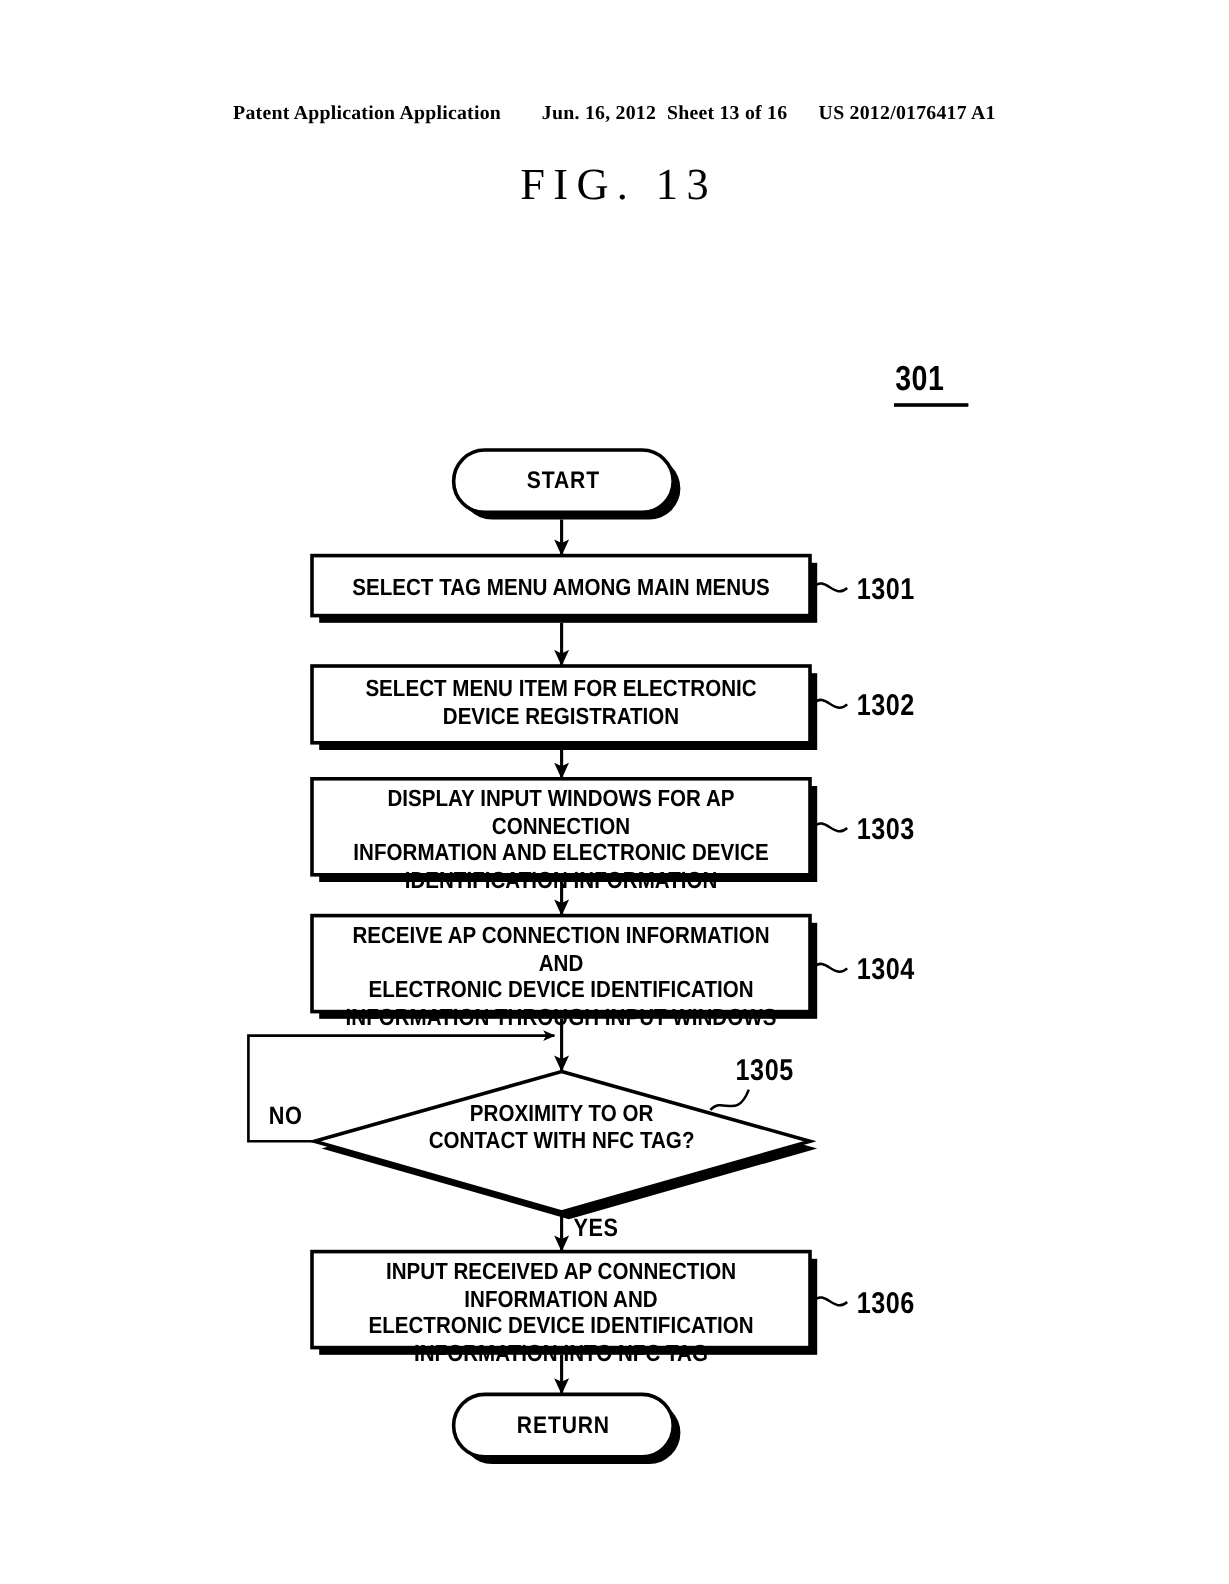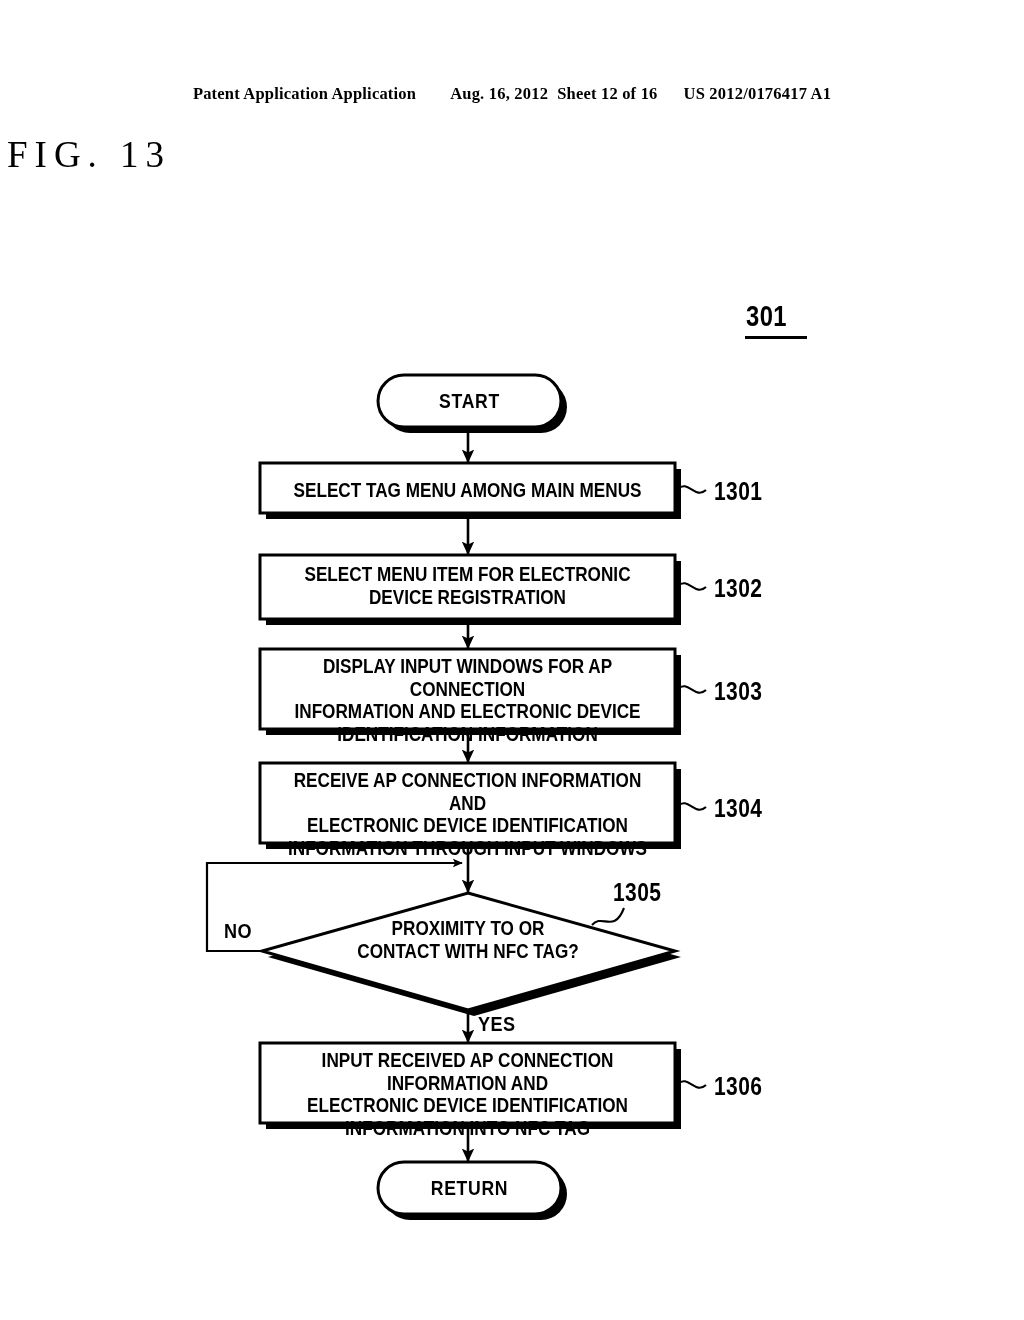--- a/index.html
+++ b/index.html
@@ -33,20 +33,21 @@
   #patent-header .gap-lg { display: inline-block; width: 34px; }
   #patent-header .gap-sm { display: inline-block; width: 9px; }
   #patent-header .gap-md { display: inline-block; width: 26px; }
 
   
   #figure-title {
     position: absolute;
     top: 133px;
     left: 0;
     width: 1024px;
+    text-align: center;
     font-family: "Liberation Serif", serif;
     font-size: 37px;
     letter-spacing: 7px;
     text-indent: 7px;
   }
 
   
   #sheet-ref {
     position: absolute;
     top: 300px;
@@ -125,21 +126,21 @@
     letter-spacing: 0.5px;
     transform: scaleX(0.86);
     transform-origin: left center;
     white-space: nowrap;
   }
 </style>
 </head>
 <body>
 
 <div id="patent-header">
-  <span class="seg">Patent Application Application</span><span class="gap-lg"></span><span class="seg">Aug. 16, 2012</span><span class="gap-sm"></span><span class="seg">Sheet 12 of 16</span><span class="gap-md"></span><span class="seg">US 2012/0176417 A1</span>
+  <span class="seg">Patent Application Application</span><span class="gap-lg"></span><span class="seg">Jun. 16, 2012</span><span class="gap-sm"></span><span class="seg">Sheet 13 of 16</span><span class="gap-md"></span><span class="seg">US 2012/0176417 A1</span>
 </div>
 
 <div id="figure-title">FIG.  13</div>
 
 <div id="sheet-ref">301</div>
 <div id="sheet-ref-underline"></div>
 
 <div id="flowchart">
 
   <svg id="flow-svg" viewBox="0 0 1024 1320">

